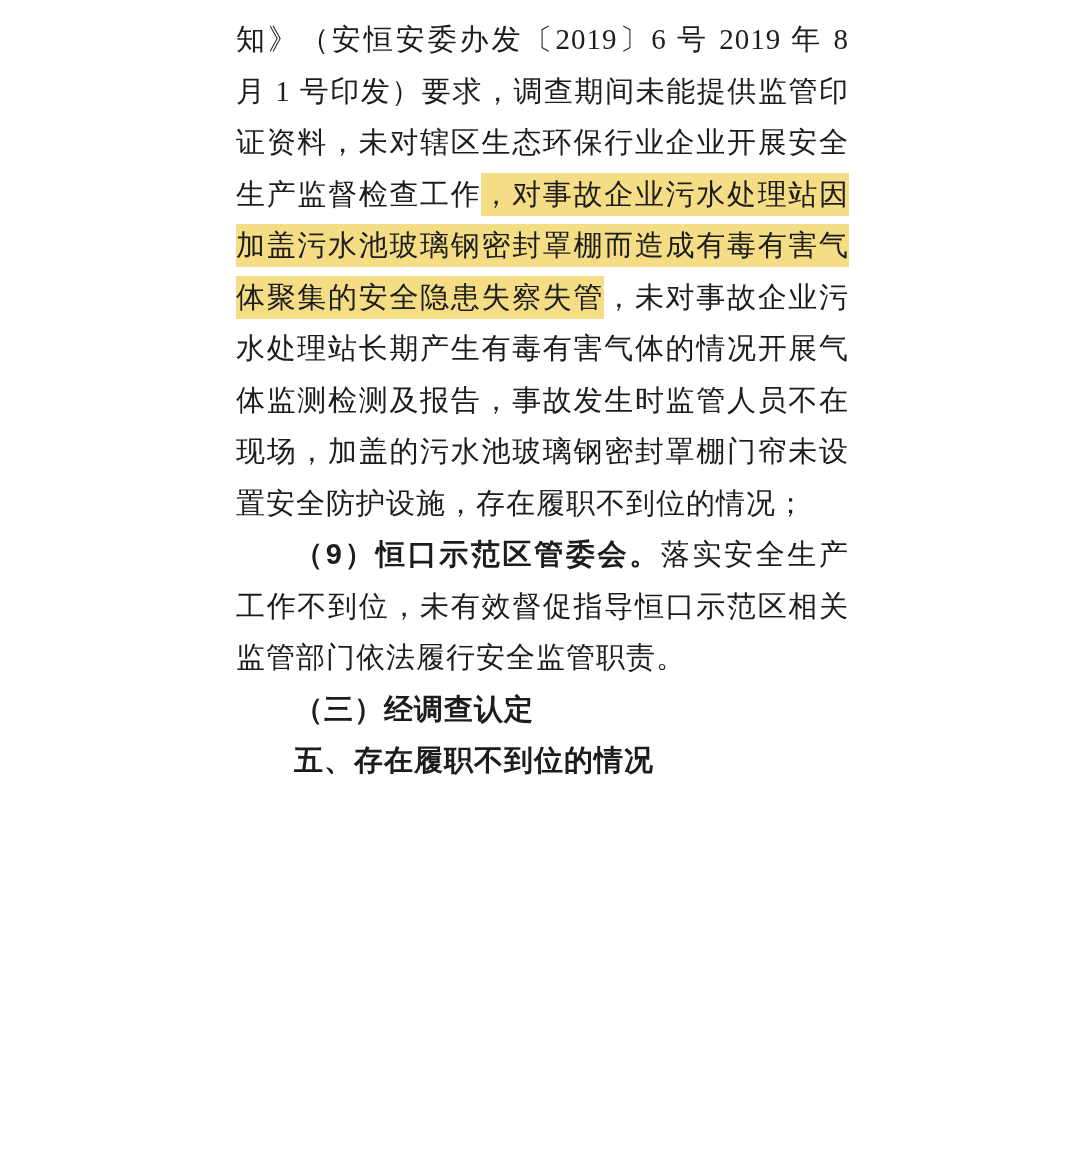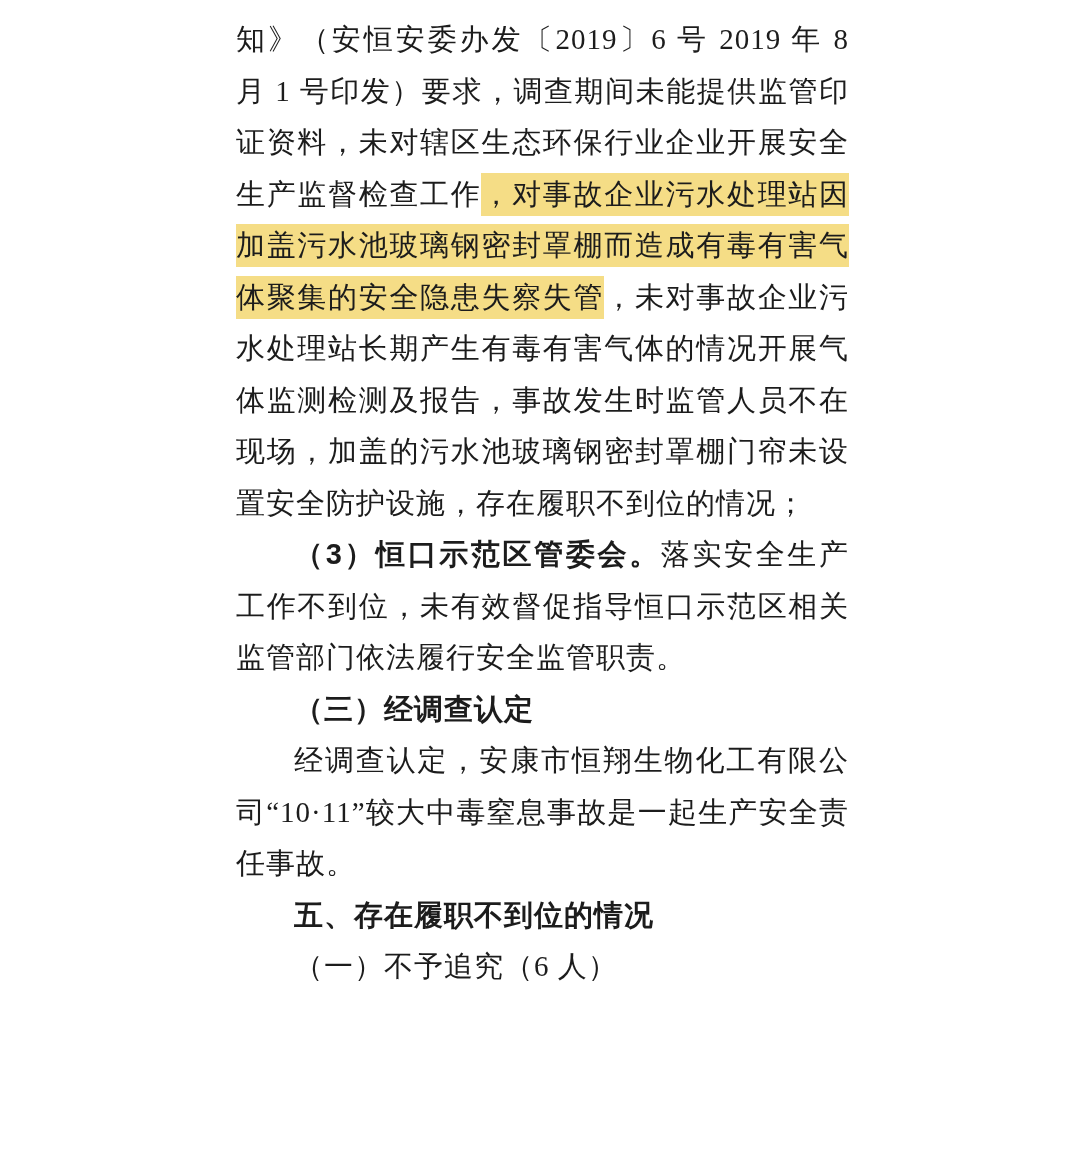--- a/index.html
+++ b/index.html
@@ -49,25 +49,23 @@
   }
 </style>
 </head>
 <body>
 
 <div class="page">
 
   <p class="para"><span class="seg-normal">知》（安恒安委办发〔2019〕6 号 2019 年 8 月 1 号印发）要求，调查期间未能提供监管印证资料，未对辖区生态环保行业企业开展安全生产监督检查工作</span><mark class="seg-highlight">，对事故企业污水处理站因加盖污水池玻璃钢密封罩棚而造成有毒有害气体聚集的安全隐患失察失管</mark><span class="seg-normal">，未对事故企业污水处理站长期产生有毒有害气体的情况开展气体监测检测及报告，事故发生时监管人员不在现场，加盖的污水池玻璃钢密封罩棚门帘未设置安全防护设施，存在履职不到位的情况；</span></p>
 
 
-  <p class="para indent"><span class="seg-bold">（3）恒口示范区管委会。</span><span class="seg-normal">落实安全生产工作不到位，未有效督促指导恒口示范区相关监管部门依法履行安全监管职责。</span></p>
+  <p class="para indent"><span class="seg-bold">（9）恒口示范区管委会。</span><span class="seg-normal">落实安全生产工作不到位，未有效督促指导恒口示范区相关监管部门依法履行安全监管职责。</span></p>
 
   <p class="para indent heading"><span class="seg-bold">（三）经调查认定</span></p>
 
-  <p class="para indent"><span class="seg-normal">经调查认定，安康市恒翔生物化工有限公司“10·11”较大中毒窒息事故是一起生产安全责任事故。</span></p>
 
   <p class="para indent heading"><span class="seg-bold">五、存在履职不到位的情况</span></p>
 
-  <p class="para indent"><span class="seg-normal">（一）不予追究（6 人）</span></p>
 
   <p class="para indent"></p>
 
 </div>
 
 </body></html>

